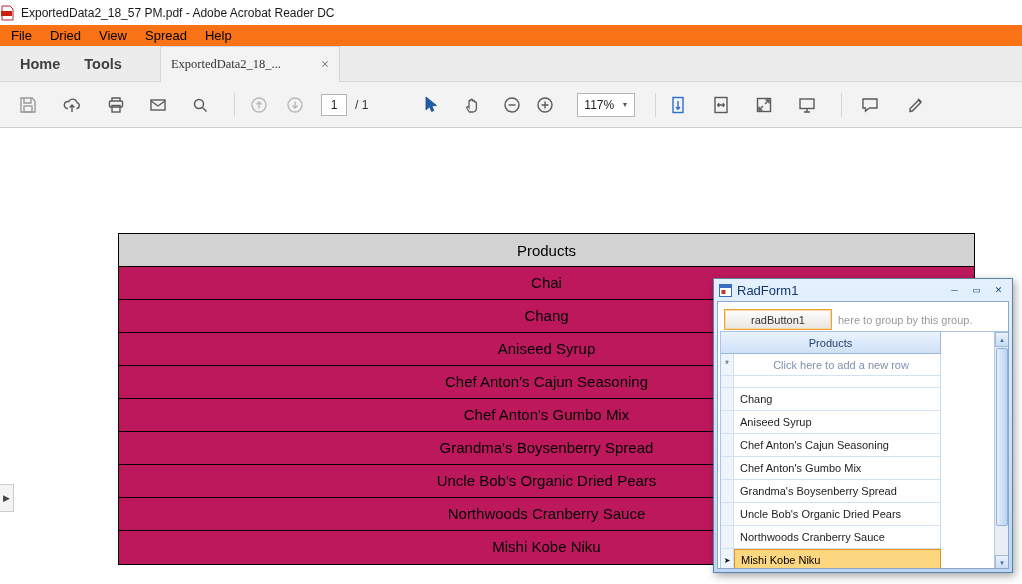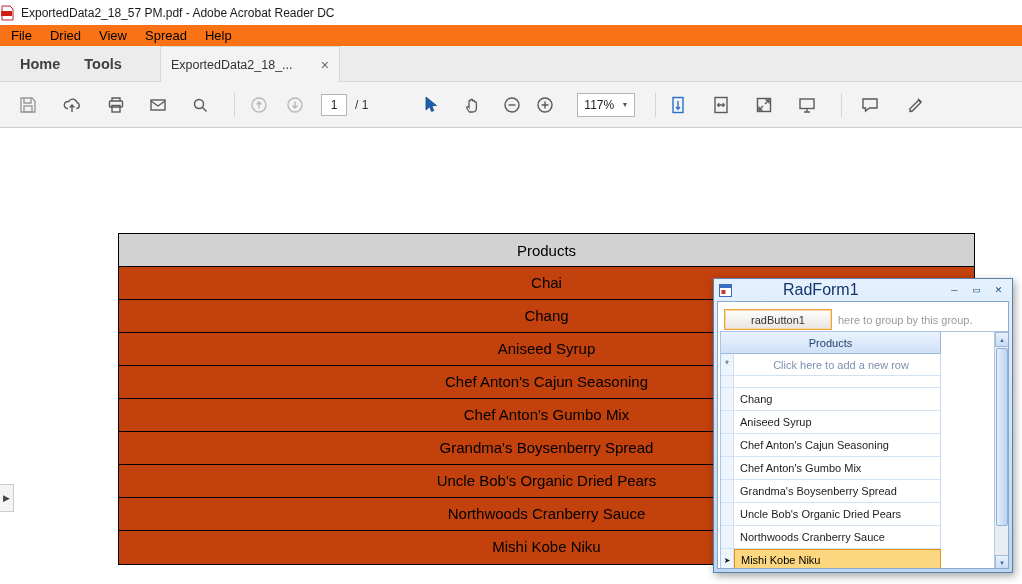--- a/index.html
+++ b/index.html
@@ -17,21 +17,21 @@
              display:flex; align-items:center; padding-left:2px; }
   .menubar .menu-item { font-size:13px; color:#000; padding:0 9px; cursor:default; }
 
   
   .tabbar { position:absolute; left:0; top:46px; right:0; height:36px; background:#ececec;
             border-bottom:1px solid #d8d8d8; display:flex; align-items:center; }
   .tabbar .app-tab { font-size:14.5px; font-weight:700; color:#3f3f3f; padding:0 12px; }
   .tabbar .app-tab:first-child { margin-left:8px; }
   .doc-tab { margin-left:26px; height:36px; width:180px; background:#f3f3f3;
              border:1px solid #d6d6d6; border-bottom:none; margin-bottom:-1px;
-             display:flex; align-items:center; padding:0 10px; gap:8px; }
+             display:flex; align-items:center; padding:0 10px; gap:8px;font-family:Liberation Serif, serif; }
   .doc-tab .doc-tab-label { font-size:12.5px; color:#333; flex:1; white-space:nowrap; overflow:hidden; }
   .doc-tab .tab-close { font-size:14px; color:#666; line-height:1; }
 
   
   .toolbar { position:absolute; left:0; top:82px; right:0; height:46px; background:#f3f3f3;
              border-bottom:1px solid #cfcfcf; display:flex; align-items:center; padding-left:18px; }
   .tb-icon { width:20px; height:20px; flex:0 0 auto; display:flex; align-items:center; justify-content:center; }
   .tb-icon svg { display:block; }
   .tb-sep { width:1px; height:24px; background:#d5d5d5; flex:0 0 auto; }
   .page-box { width:26px; height:22px; background:#fff; border:1px solid #b5b5b5; text-align:center;
@@ -46,29 +46,29 @@
   .doc-area { position:absolute; left:0; top:128px; right:0; bottom:0; background:#ffffff; }
   .nav-handle { position:absolute; left:0; top:356px; width:14px; height:28px; background:#f4f4f4;
                 border:1px solid #cccccc; border-left:none; display:flex; align-items:center;
                 justify-content:center; font-size:9px; color:#444; }
 
   
   .pdf-table { position:absolute; left:118px; top:233px; width:857px; border:1px solid #000; }
   .pdf-th { height:33px; background:#d2d2d2; border-bottom:1px solid #000; text-align:center;
             line-height:33px; font-size:15px; color:#000; font-weight:500; }
   .pdf-row { height:33px; border-bottom:1px solid #000; text-align:center; line-height:32px;
-             font-size:15px; color:#000; background:#c2410c; }
+             font-size:15px; color:#000; background:#be185d; }
   .pdf-row:last-child { border-bottom:none; }
 
   
   .radform { position:absolute; left:713px; top:278px; width:300px; height:295px; z-index:20;
              background:linear-gradient(#e4f0fd, #bdd6f2); border:1px solid #5a82ad;
              box-shadow:2px 3px 8px rgba(0,0,0,0.35); }
   .rf-titlebar { height:22px; display:flex; align-items:center; padding:0 5px; gap:5px; }
-  .rf-title { flex:1; font-size:16px; color:#14366b;margin-left:46px; }
+  .rf-title { flex:1; font-size:13px; color:#14366b; }
   .rf-btn { width:17px; height:14px; display:flex; align-items:center; justify-content:center;
             font-size:9px; color:#1f4e79; line-height:1; }
   .rf-body { position:absolute; left:3px; right:3px; top:22px; bottom:3px; background:#fff;
              border:1px solid #8aa9cc; overflow:hidden; }
 
   .rad-button { position:absolute; left:6px; top:7px; width:108px; height:21px;
                 background:linear-gradient(#fefefe,#e9e6e1); border:1px solid #eda33c;
                 box-shadow:inset 0 0 0 1px #f8d9a5; font-size:11px; color:#333;
                 display:flex; align-items:center; justify-content:center; }
   .group-hint { position:absolute; left:120px; top:12px; font-size:11px; color:#9a9a9a; white-space:nowrap; }

